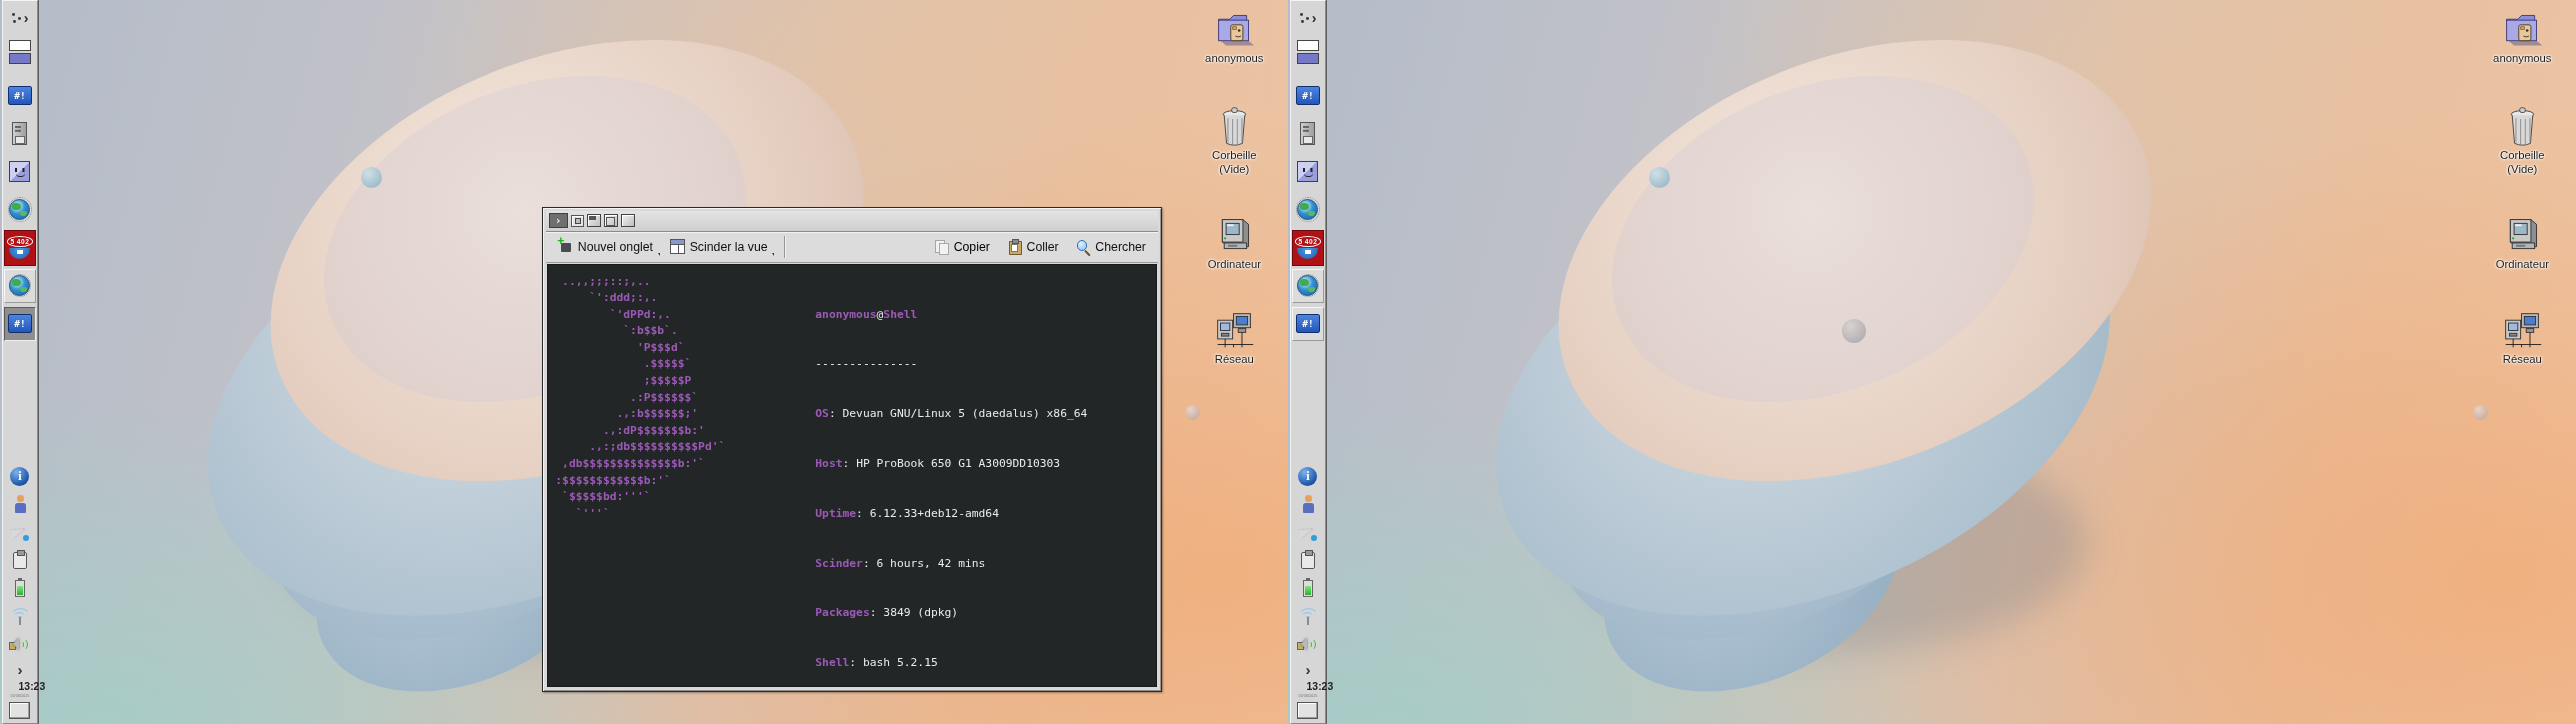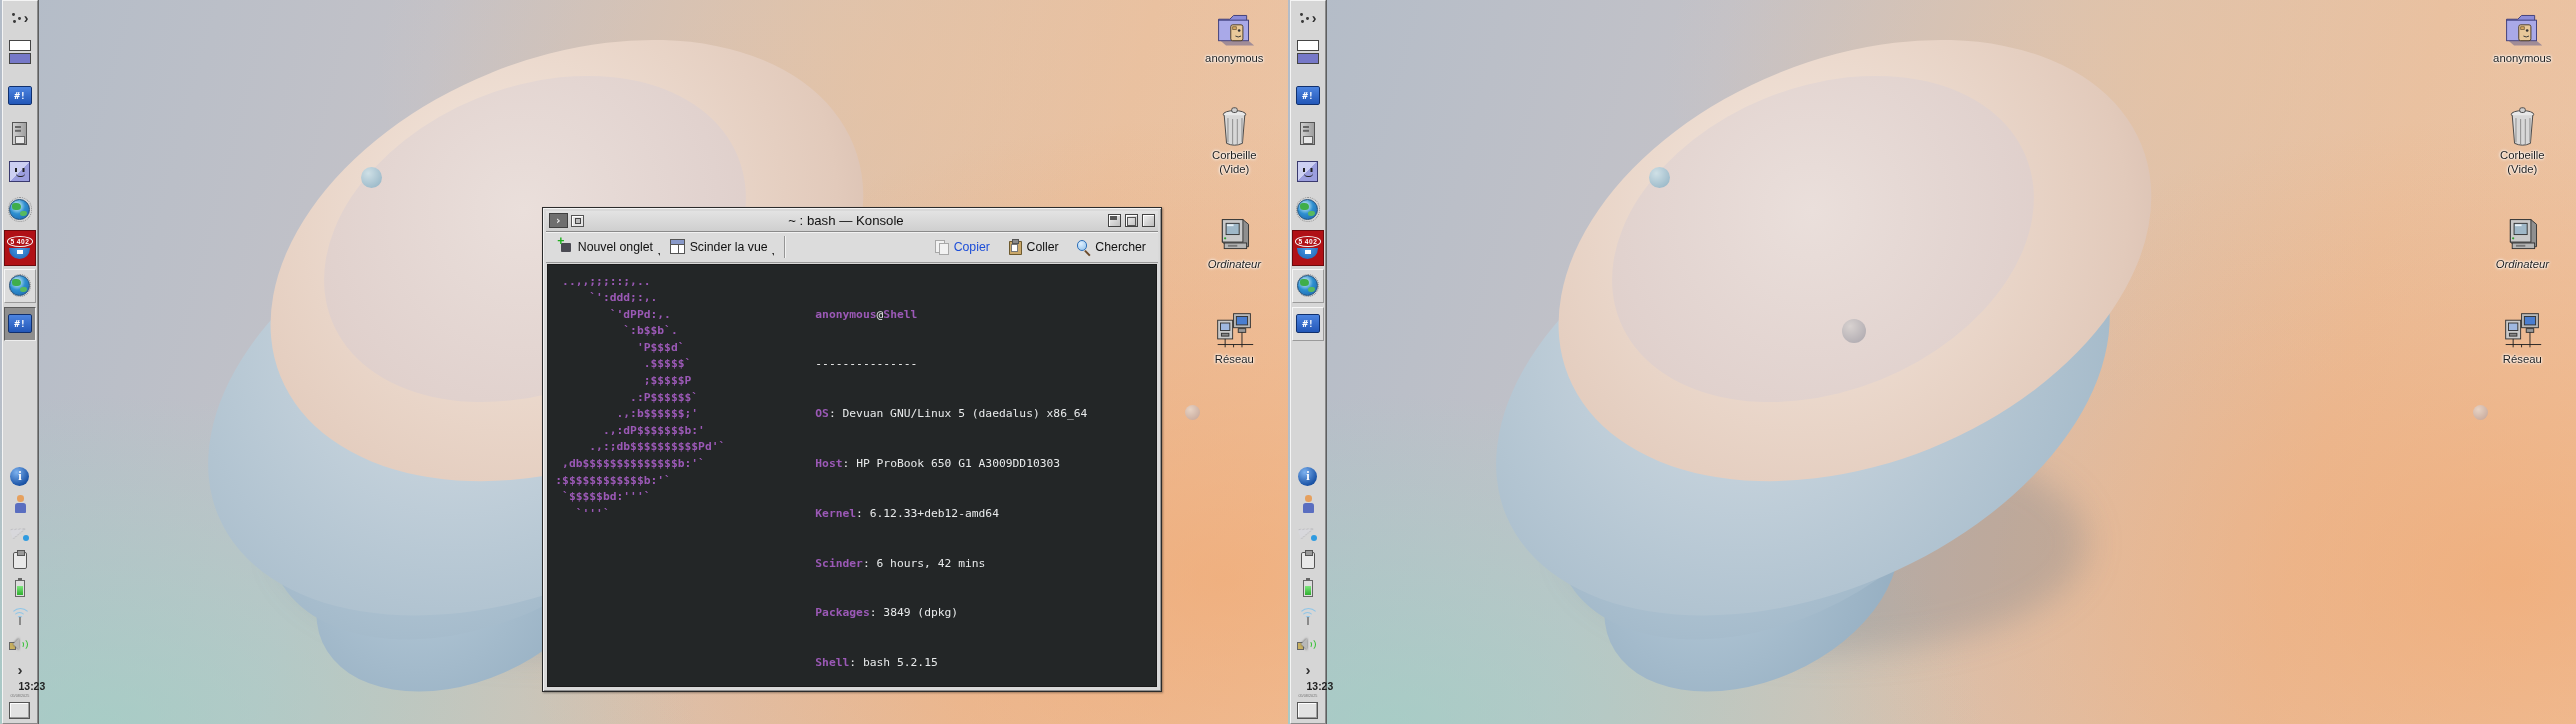--- a/index.html
+++ b/index.html
@@ -32,21 +32,21 @@
   .s-1 { left:28%; top:23%; width:21px; height:21px; background:radial-gradient(circle at 35% 30%, #cfe0e6, #8fb0c2); }
   .s-2 { left:43%; top:44%; width:24.5px; height:24.5px; background:radial-gradient(circle at 35% 30%, #d8d2d0, #a9a4ab); }
   .s-3 { left:92%; top:56%; width:15px; height:15px; background:radial-gradient(circle at 35% 30%, #e8d3c4, #c2a396); }
 
   
   .desk-icons { position:absolute; right:13.2px; top:5.7px; width:81px; display:flex; flex-direction:column; align-items:center; }
   .dicon { display:flex; flex-direction:column; align-items:center; cursor:default; }
   .dicon .art { width:43px; height:43px; display:flex; align-items:center; justify-content:center; }
   .dicon .lbl { font-size:11.3px; color:#1d1d1d; text-align:center; line-height:1.25;
                 text-shadow:0 0 1.9px #fff,0 0 2.8px #fff,0 0 3.8px rgba(255,255,255,.9); }
-  .gap-a{margin-top:1.9px;} .gap-b{margin-top:40px;} .gap-c{margin-top:38px;font-style:italic;} .gap-d{margin-top:38px;}
+  .gap-a{margin-top:1.9px;} .gap-b{margin-top:40px;} .gap-c{margin-top:38px;} .gap-d{margin-top:38px;}
 
   
   .panel { position:absolute; left:1.9px; top:0; bottom:0; width:36px; background:#d6d6d6;
            border:0.9px solid #8a8a8a; border-left-color:#f4f4f4; border-top-color:#f4f4f4;
            box-shadow:0.9px 0 0 #555; display:flex; flex-direction:column; align-items:center; }
   .pitem { width:32px; display:flex; align-items:center; justify-content:center; flex:none; }
   .launcher { height:38px; }
   .pmenu { height:32px; color:#2e2e2e; font-weight:bold; font-size:14px; letter-spacing:-0.9px; }
   .pmenu .dots { width:9.4px; height:13.2px; position:relative; margin-right:1.9px; }
   .pmenu .dots i { position:absolute; width:2.8px; height:2.8px; background:#3a3a3a; border-radius:50%; }
@@ -124,21 +124,21 @@
   .title { flex:1; text-align:center; font:13.2px "Liberation Sans",sans-serif; color:#101010; }
   .winbtns { display:flex; gap:3.8px; }
   .wbtn { width:13.2px; height:13.2px; border:0.9px solid #444; background:linear-gradient(135deg,#f2f2f2,#bdbdbd); box-shadow:inset 0.9px 0.9px 0 #fff; position:relative; }
   .wbtn.shade::after { content:""; position:absolute; left:0.9px; top:0.9px; width:6.6px; height:3.8px; background:#555; }
   .wbtn.max::after { content:""; position:absolute; left:0.9px; bottom:0.9px; width:6.6px; height:6.6px; border:0.9px solid #555; }
   .toolbar { height:31px; background:#dcdcdc; display:flex; align-items:center; padding:0 5.7px; gap:3.8px;
              border-bottom:0.9px solid #9a9a9a; box-shadow:inset 0 0.9px 0 #f2f2f2; }
   .tbtn { display:flex; align-items:center; gap:4.7px; font:12.3px "Liberation Sans",sans-serif; color:#111;
           padding:3.8px 6.6px; border-radius:1.9px; position:relative; }
   .tbtn .drop { position:absolute; right:0px; bottom:1.9px; width:0; height:0; border-left:2.8px solid transparent; border-top:3.8px solid #333; }
-  .tbtn.disabled { color:#1d4ed8; }
+  .tbtn.disabled { color:#000000; }
   .tsep { width:1.9px; height:22.6px; background:#bdbdbd; border-left:0.9px solid #959595; border-right:0.9px solid #f1f1f1; margin:0 5.7px; }
   .ico { width:15px; height:15px; position:relative; display:inline-block; }
   .ic-newtab::before { content:""; position:absolute; left:2.8px; top:3.8px; width:10.4px; height:8.5px; background:#4a4a52; border-radius:0.9px; }
   .ic-newtab::after { content:"+"; position:absolute; left:-0.9px; top:-5.7px; color:#1faf1f; font:bold 12.3px "Liberation Sans",sans-serif; }
   .ic-split { border:0.9px solid #555; background:#fff; }
   .ic-split::before { content:""; position:absolute; left:0; right:0; top:0; height:3.8px; background:#8899c9; border-bottom:0.9px solid #555; }
   .ic-split::after { content:""; position:absolute; left:6.6px; top:3.8px; bottom:0; width:0.9px; background:#555; }
   .ic-copy::before, .ic-copy::after { content:""; position:absolute; width:8.5px; height:10.4px; background:#f2f2f2; border:0.9px solid #a8a8a8; }
   .ic-copy::before { left:0.9px; top:0.9px; } .ic-copy::after { left:4.7px; top:3.8px; }
   .ic-paste::before { content:""; position:absolute; left:1.9px; top:1.9px; width:11.3px; height:12.3px; background:#caa86a; border:0.9px solid #6e5a2e; border-radius:0.9px; }
@@ -308,21 +308,20 @@
       <div class="pitem clock">13:23</div>
       <div class="pitem pdate">05/08/2025</div>
       <div class="show-desktop"></div>
     </div>
   </div>
 
   <div id="konsole">
     <div class="titlebar">
       <div class="tb-menu">›</div>
       <div class="tb-sticky"></div>
-      <div class="title">~ : bash — Konsole</div>
       <div class="winbtns">
         <div class="wbtn shade"></div>
         <div class="wbtn max"></div>
         <div class="wbtn"></div>
       </div>
     </div>
     <div class="toolbar">
       <div class="tbtn">
         <span class="ico ic-newtab"></span>
         <span>Nouvel onglet</span>
@@ -366,21 +365,21 @@
      .,:;db$$$$$$$$$$Pd'`
  ,db$$$$$$$$$$$$$$b:'`
 :$$$$$$$$$$$$b:'`
  `$$$$$bd:'''`
    `'''`</pre>
           <div class="inf">
             <div class="trow hostline"><span class="u">anonymous</span><span class="at">@</span><span class="h">Shell</span></div>
             <div class="trow dash">---------------</div>
             <div class="trow"><span class="lab">OS</span><span class="val">: </span><span class="val">Devuan GNU/Linux 5 (daedalus) x86_64</span></div>
             <div class="trow"><span class="lab">Host</span><span class="val">: </span><span class="val">HP ProBook 650 G1 A3009DD10303</span></div>
-            <div class="trow"><span class="lab">Kernel</span><span class="val">: </span><span class="val">6.12.33+deb12-amd64</span></div>
+            <div class="trow"><span class="lab">Uptime</span><span class="val">: </span><span class="val">6.12.33+deb12-amd64</span></div>
             <div class="trow"><span class="lab">Scinder</span><span class="val">: </span><span class="val">6 hours, 42 mins</span></div>
             <div class="trow"><span class="lab">Packages</span><span class="val">: </span><span class="val">3849 (dpkg)</span></div>
             <div class="trow"><span class="lab">Shell</span><span class="val">: </span><span class="val">bash 5.2.15</span></div>
             
             
             
             
             
             
             

